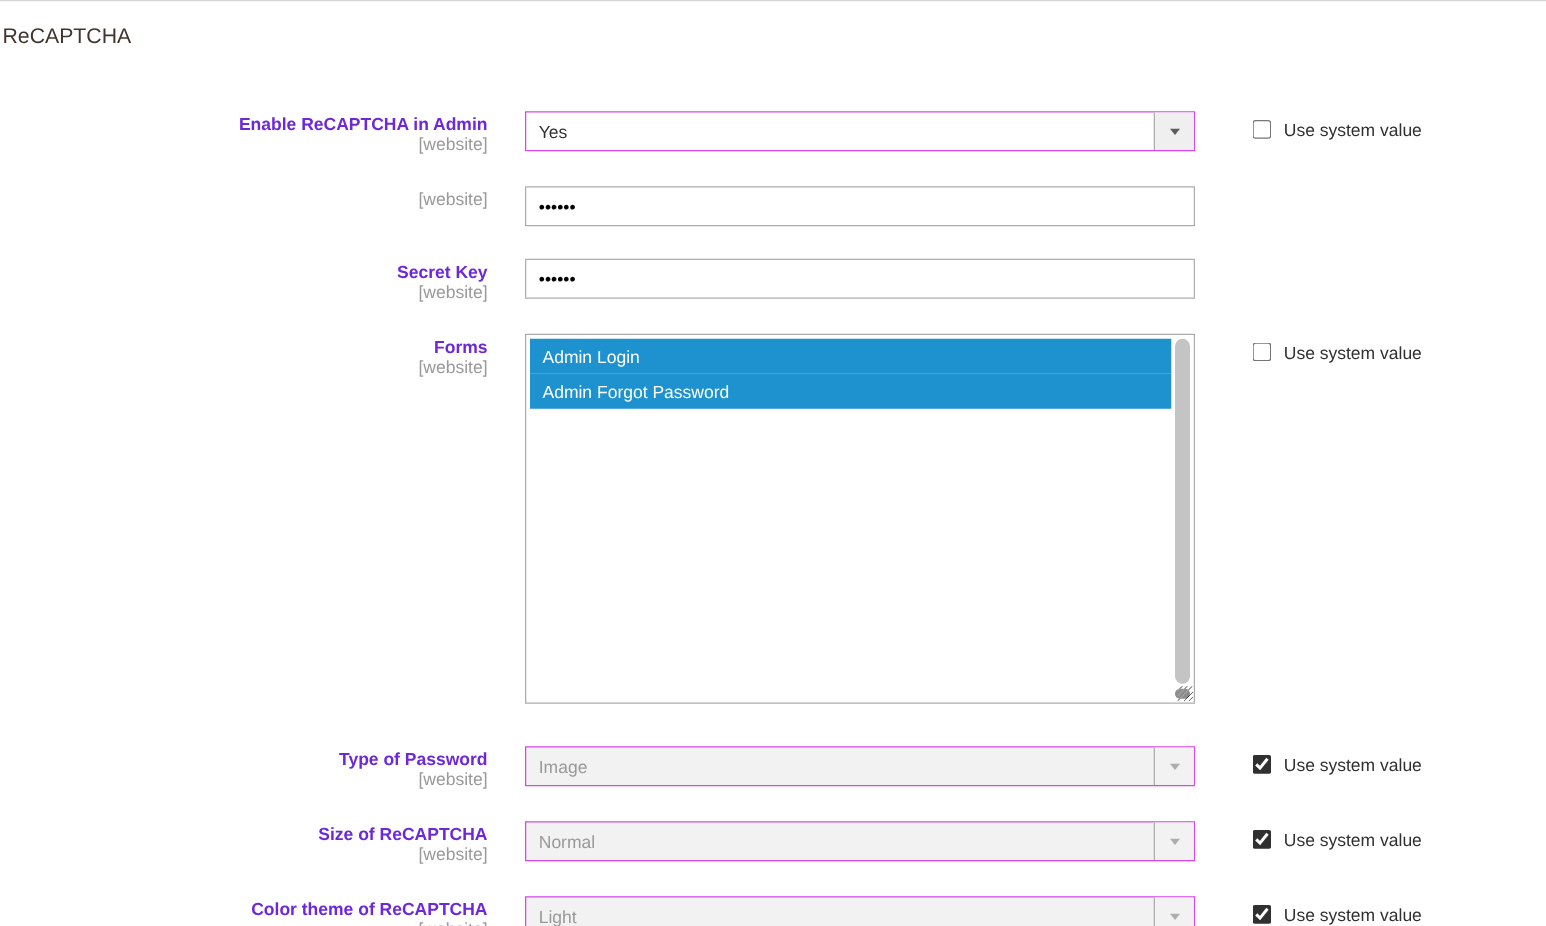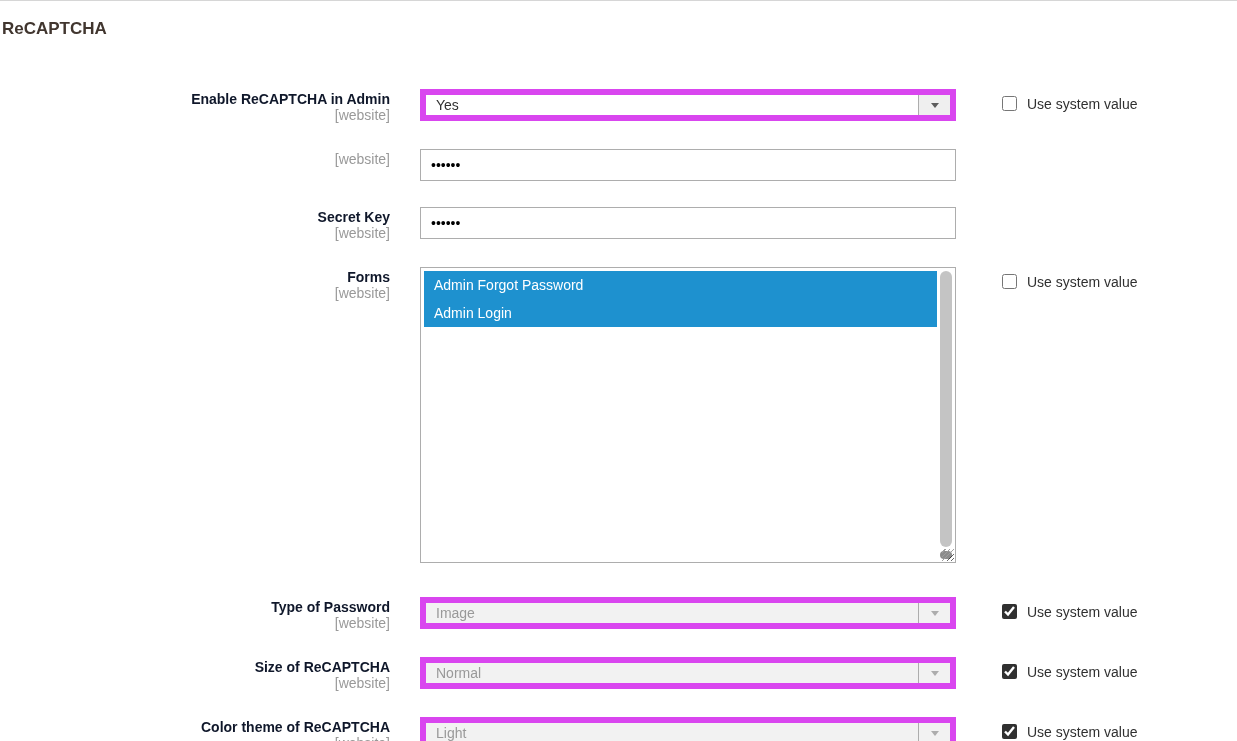--- a/index.html
+++ b/index.html
@@ -10,42 +10,42 @@
     font-size: 14px;
     color: #303030;
     background: #fff;
   }
   .hr {
     border-top: 1px solid #d6d6d6;
     margin: 0 0 18px 0;
   }
   .section-title {
     font-size: 17px;
-    font-weight: 700;
+    font-weight: 400;
     color: #41362f;
     margin: 0 0 50px 0;
     padding-left: 2px;
   }
   .form-block { }
   .row {
     display: flex;
     align-items: flex-start;
     margin-bottom: 26px;
   }
   .label-col {
     width: 420px;
     min-width: 420px;
     padding-right: 30px;
     text-align: right;
     padding-top: 2px;
   }
   .field-label {
     font-size: 14px;
     font-weight: 600;
-    color: #0f172a;
+    color: #6d28d9;
     display: block;
   }
   .scope-label {
     font-size: 14px;
     color: #999;
     display: block;
     margin-top: 0px;
   }
   .control-col {
     width: 536px;
@@ -64,21 +64,21 @@
     accent-color: #303030;
   }
   .sys-label {
     color: #303030;
     font-size: 14px;
   }
   .select-wrap {
     position: relative;
     width: 100%;
     height: 32px;
-    border: 6px solid #d946ef;
+    border: 1px solid #d946ef;
     display: flex;
     background: #fff;
   }
   .select-wrap.disabled { background: #f2f2f2; color:#999; }
   .select-value {
     flex: 1;
     padding: 0 10px;
     display: flex;
     align-items: center;
   }
@@ -199,22 +199,22 @@
   </div>
 
   <div class="row" style="margin-bottom:34px;">
     <div class="label-col">
       <span class="field-label">Forms</span>
       <span class="scope-label">[website]</span>
     </div>
     <div class="control-col">
       <div class="multi">
         <div class="multi-inner">
+          <div class="opt selected">Admin Login</div>
           <div class="opt selected">Admin Forgot Password</div>
-          <div class="opt selected">Admin Login</div>
         </div>
         <div class="scrollbar">
           <div class="scroll-thumb"></div>
           <div class="scroll-cap"></div>
         </div>
         <div class="resize-grip"></div>
       </div>
     </div>
     <div class="system-col">
       <input type="checkbox" style="">

